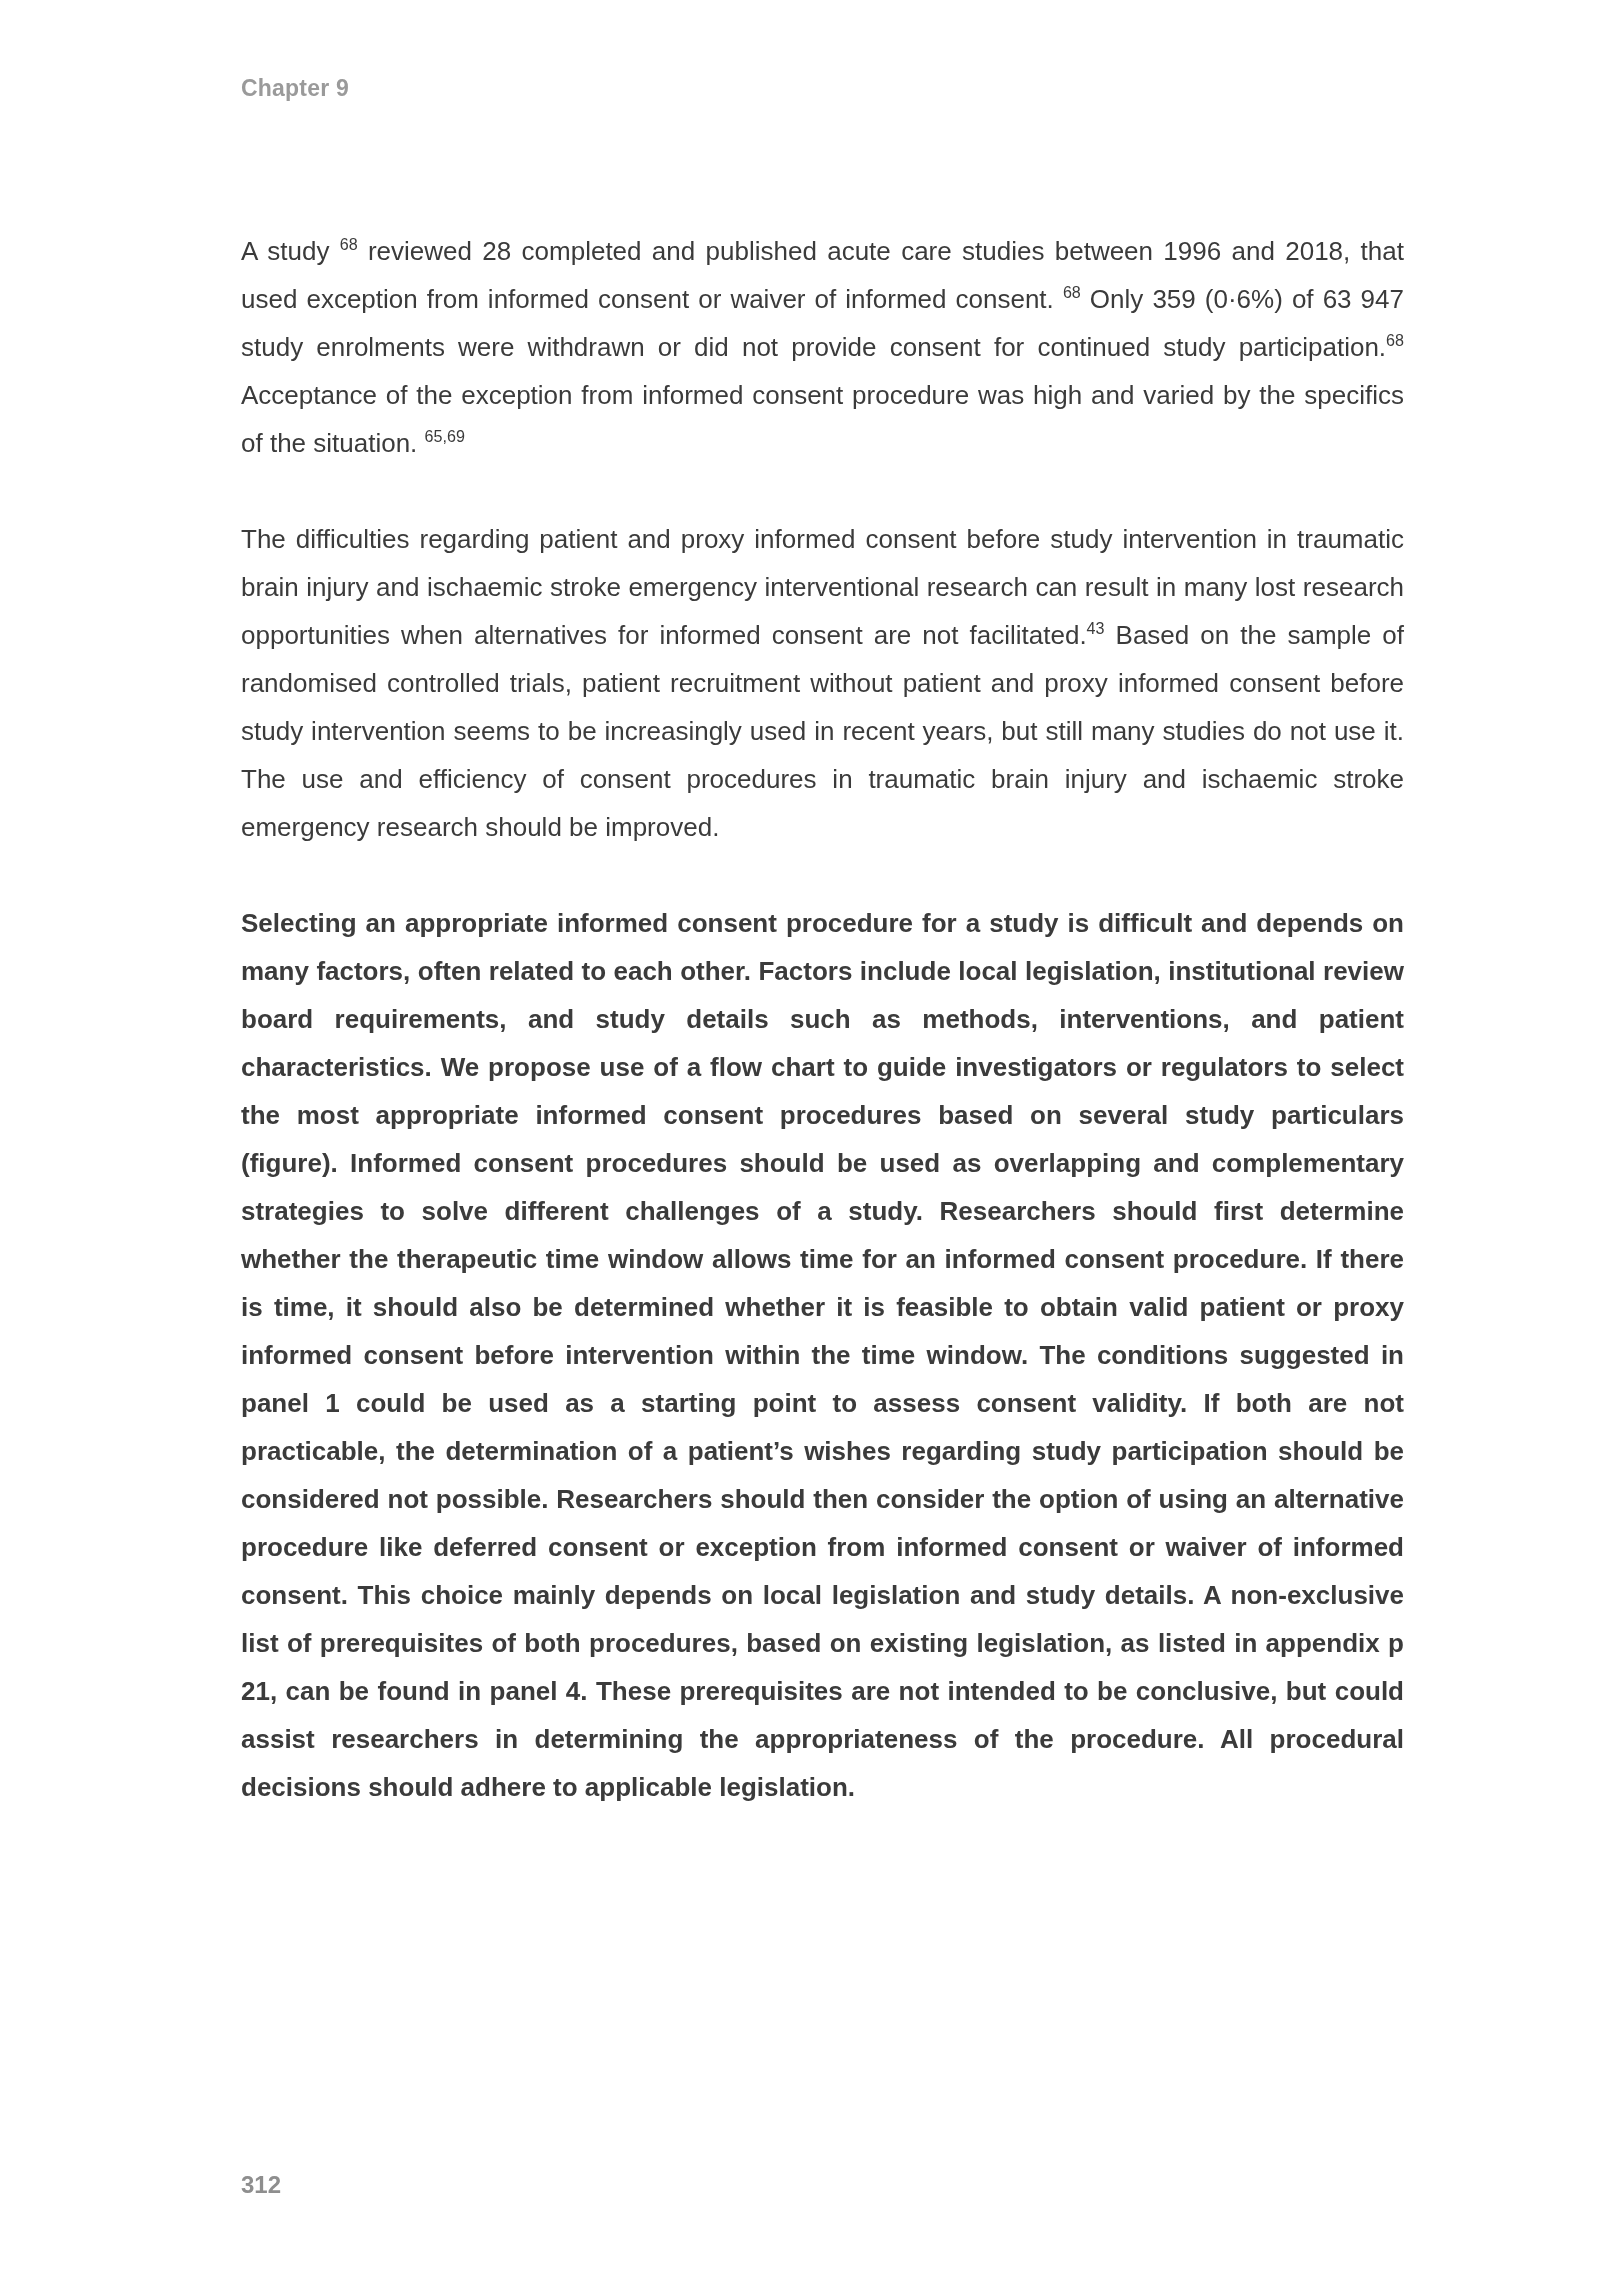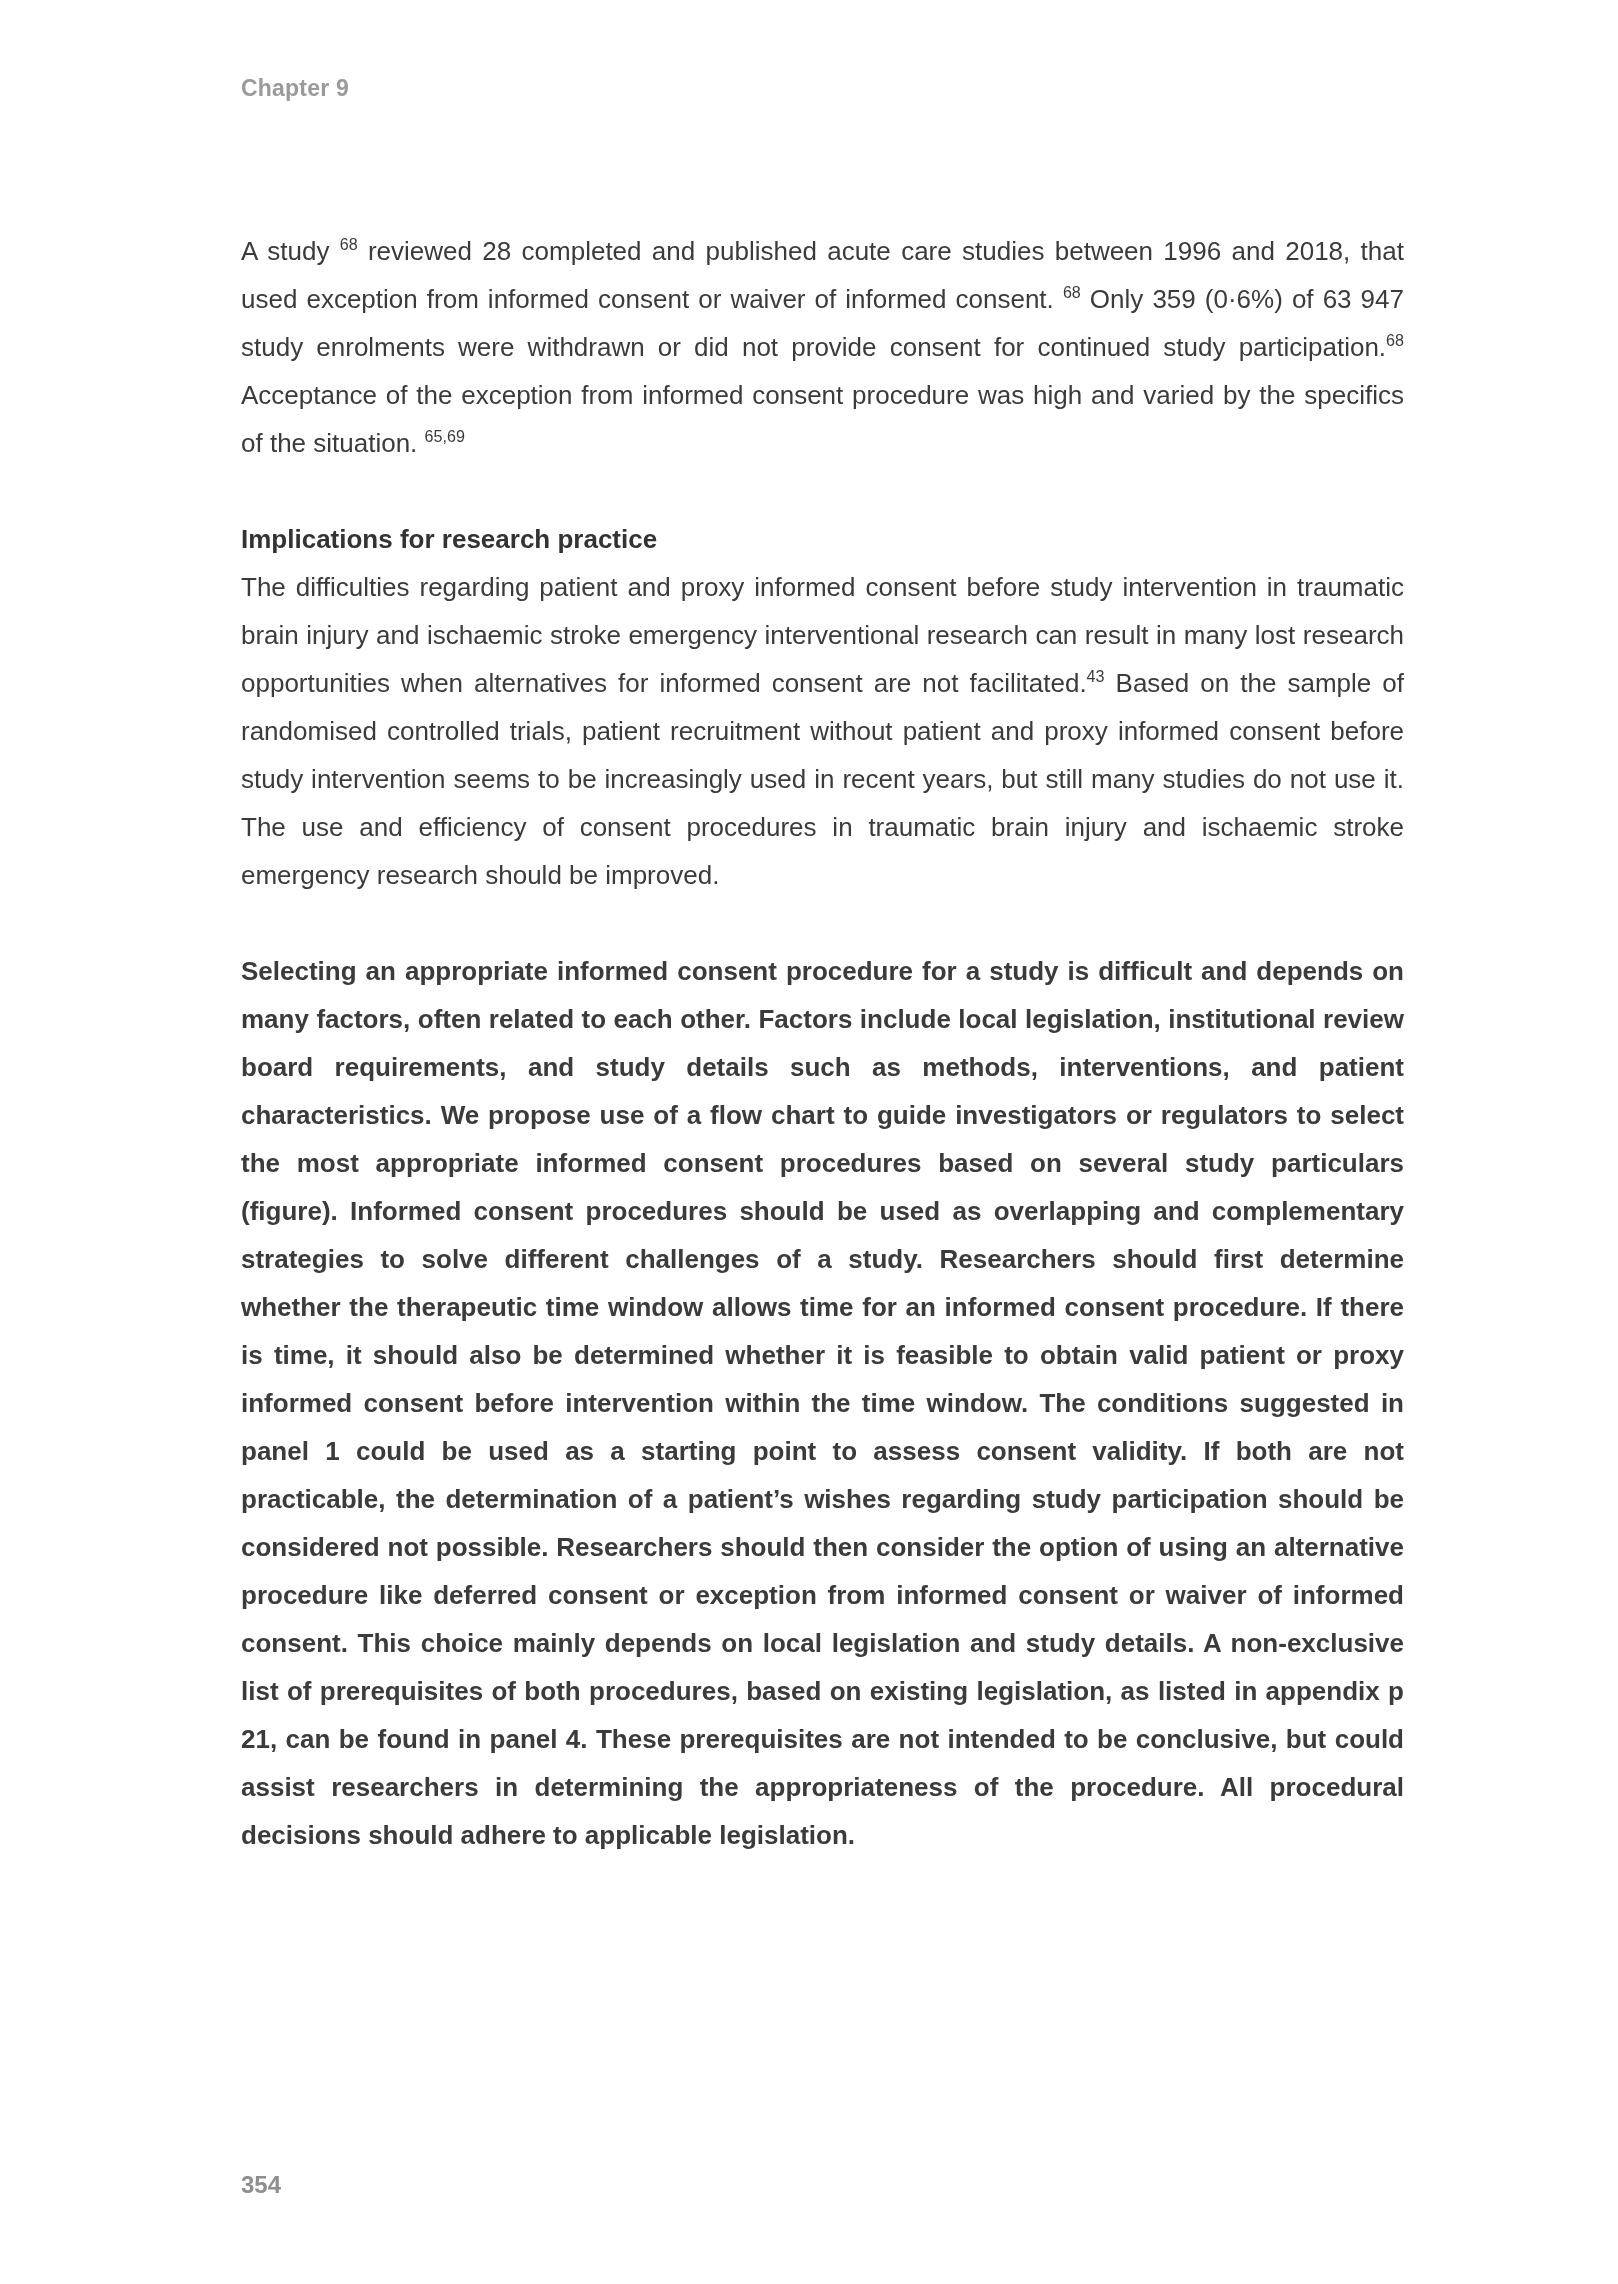--- a/index.html
+++ b/index.html
@@ -71,24 +71,23 @@
 <body>
 
 <div class="page">
 
   <div class="running-header">Chapter 9</div>
 
   <div class="body-text">
 
     <p class="para"><span>A study </span><sup>68</sup><span> reviewed 28 completed and published acute care studies between 1996 and 2018, that used exception from informed consent or waiver of informed consent. </span><sup>68</sup><span> Only 359 (0·6%) of 63 947 study enrolments were withdrawn or did not provide consent for continued study participation.</span><sup>68</sup><span> Acceptance of the exception from informed consent procedure was high and varied by the specifics of the situation. </span><sup>65,69</sup></p>
 
-    <h2 class="section-heading">Implications for research practice</h2>
 
     <p class="para"><span>The difficulties regarding patient and proxy informed consent before study intervention in traumatic brain injury and ischaemic stroke emergency interventional research can result in many lost research opportunities when alternatives for informed consent are not facilitated.</span><sup>43</sup><span> Based on the sample of randomised controlled trials, patient recruitment without patient and proxy informed consent before study intervention seems to be increasingly used in recent years, but still many studies do not use it. The use and efficiency of consent procedures in traumatic brain injury and ischaemic stroke emergency research should be improved.</span></p>
 
     <p class="para"><span>Selecting an appropriate informed consent procedure for a study is difficult and depends on many factors, often related to each other. Factors include local legislation, institutional review board requirements, and study details such as methods, interventions, and patient characteristics. We propose use of a flow chart to guide investigators or regulators to select the most appropriate informed consent procedures based on several study particulars (figure). Informed consent procedures should be used as overlapping and complementary strategies to solve different challenges of a study. Researchers should first determine whether the therapeutic time window allows time for an informed consent procedure. If there is time, it should also be determined whether it is feasible to obtain valid patient or proxy informed consent before intervention within the time window. The conditions suggested in panel 1 could be used as a starting point to assess consent validity. If both are not practicable, the determination of a patient’s wishes regarding study participation should be considered not possible. Researchers should then consider the option of using an alternative procedure like deferred consent or exception from informed consent or waiver of informed consent. This choice mainly depends on local legislation and study details. A non-exclusive list of prerequisites of both procedures, based on existing legislation, as listed in appendix p 21, can be found in panel 4. These prerequisites are not intended to be conclusive, but could assist researchers in determining the appropriateness of the procedure. All procedural decisions should adhere to applicable legislation.</span></p>
 
   </div>
 
-  <div class="page-number">354</div>
+  <div class="page-number">312</div>
 
 </div>
 
 
 </body></html>

